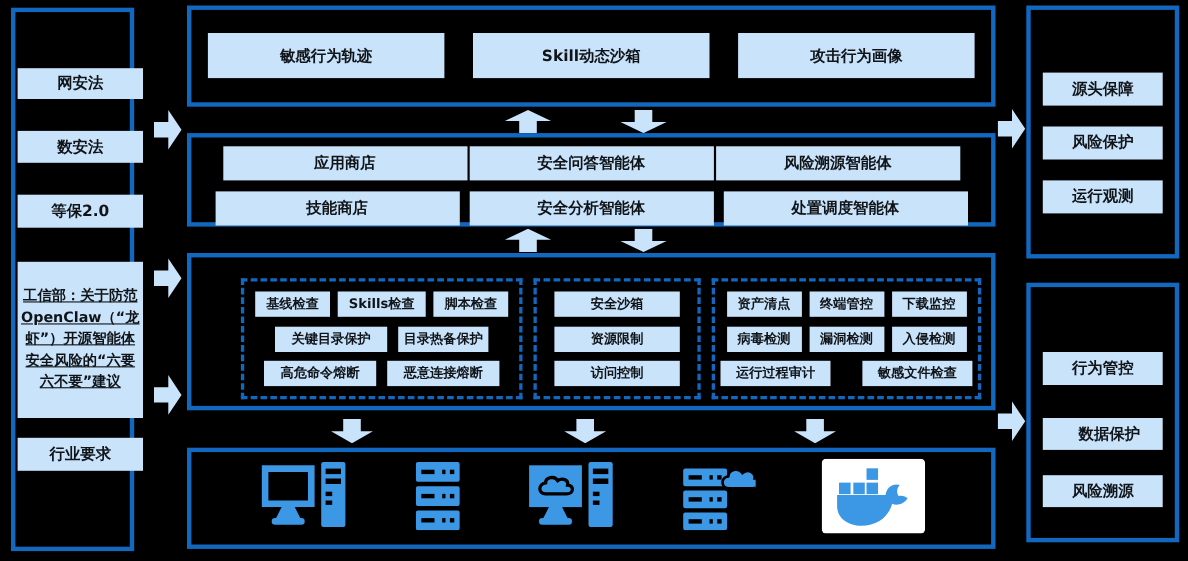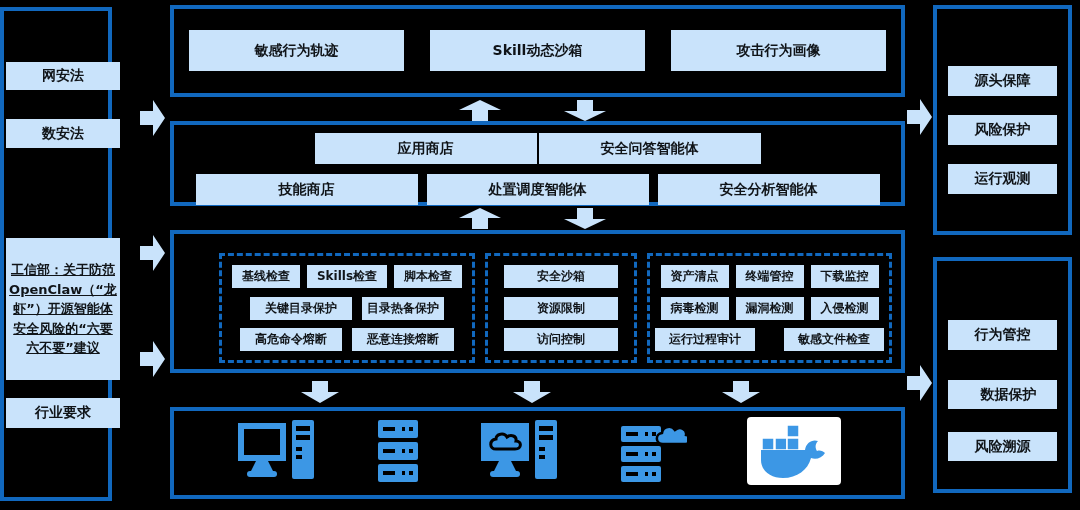--- a/index.html
+++ b/index.html
@@ -30,45 +30,47 @@
     display:flex;flex-direction:column;justify-content:space-evenly;align-items:center;
   }
   .grow{display:flex;justify-content:center;gap:7px;width:100%;}
   .arrow svg{display:block;}
   .arrow polygon{fill:var(--fill);}
   .iconrow{display:flex;align-items:center;justify-content:space-evenly;color:var(--icon);}
 </style>
 </head>
 <body>
 
-<div class="abs panel" style="left:0;top:7px;width:112px;height:494px;">
+<div class="abs panel" style="left:10px;top:7px;width:112px;height:494px;">
   <div class="abs bx" style="left:2px;top:51px;width:114px;height:28px;">网安法</div>
   <div class="abs bx" style="left:2px;top:108px;width:114px;height:29px;">数安法</div>
+  <div class="abs bx" style="left:2px;top:166px;width:114px;height:30px;">等保2.0</div>
   <div class="abs bx" style="left:2px;top:227px;width:114px;height:142px;font-size:13px;line-height:1.5;padding:2px 3px;text-decoration:underline;">工信部：关于防范OpenClaw（“龙虾”）开源智能体安全风险的“六要六不要”建议</div>
   <div class="abs bx" style="left:2px;top:387px;width:114px;height:30px;">行业要求</div>
 </div>
 
 <div class="abs panel" style="left:170px;top:5px;width:735px;height:92px;">
   <div style="display:flex;justify-content:center;gap:26px;margin-top:21px;">
     <div class="bx" style="width:215px;height:41px;">敏感行为轨迹</div>
     <div class="bx" style="width:215px;height:41px;">Skill动态沙箱</div>
     <div class="bx" style="width:215px;height:41px;">攻击行为画像</div>
   </div>
 </div>
 
 <div class="abs panel" style="left:170px;top:121px;width:735px;height:85px;">
   <div style="display:flex;flex-direction:column;gap:10px;margin-top:8px;align-items:center;">
     <div style="display:flex;gap:2px;justify-content:center;">
       <div class="bx" style="width:222px;height:31px;">应用商店</div>
       <div class="bx" style="width:222px;height:31px;">安全问答智能体</div>
+      <div class="bx" style="width:222px;height:31px;">风险溯源智能体</div>
     </div>
     <div style="display:flex;gap:9px;justify-content:center;">
       <div class="bx" style="width:222px;height:31px;">技能商店</div>
+      <div class="bx" style="width:222px;height:31px;">安全分析智能体</div>
       <div class="bx" style="width:222px;height:31px;">处置调度智能体</div>
-      <div class="bx" style="width:222px;height:31px;">安全分析智能体</div>
     </div>
   </div>
 </div>
 
 <div class="abs panel" style="left:170px;top:230px;width:735px;height:143px;">
   <div style="display:flex;gap:10px;padding:19px 0 0 45px;">
 
     <div class="grp" style="width:256px;height:110px;">
       <div class="grow">
         <div class="pill">基线检查</div>

